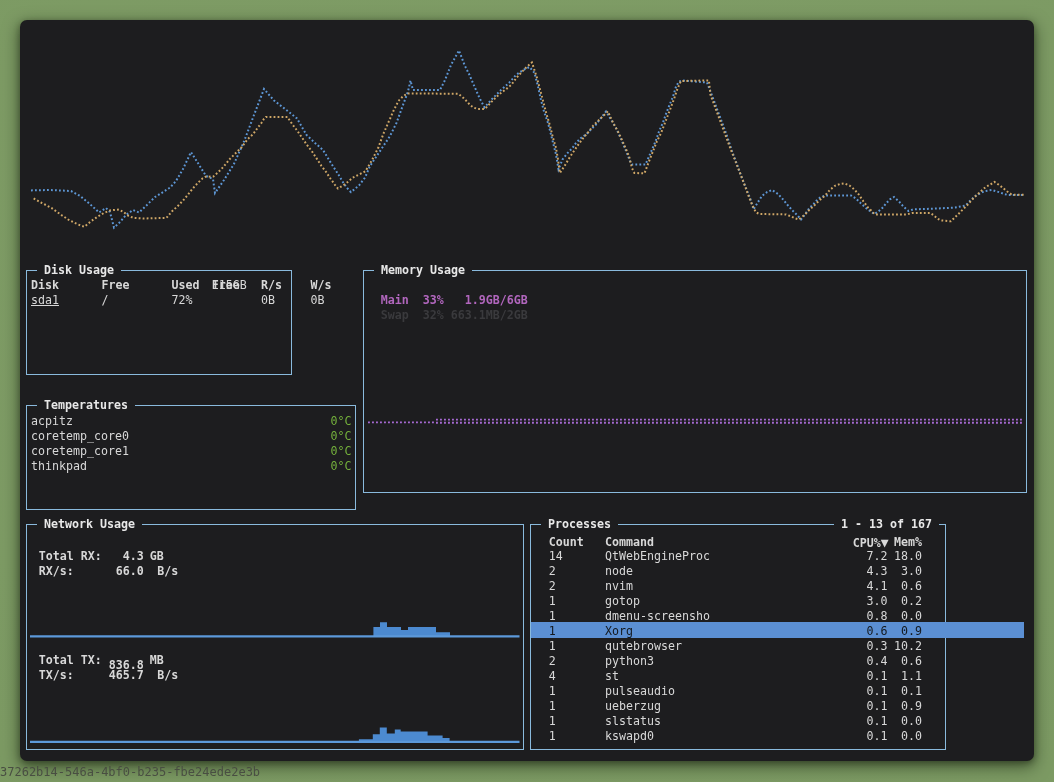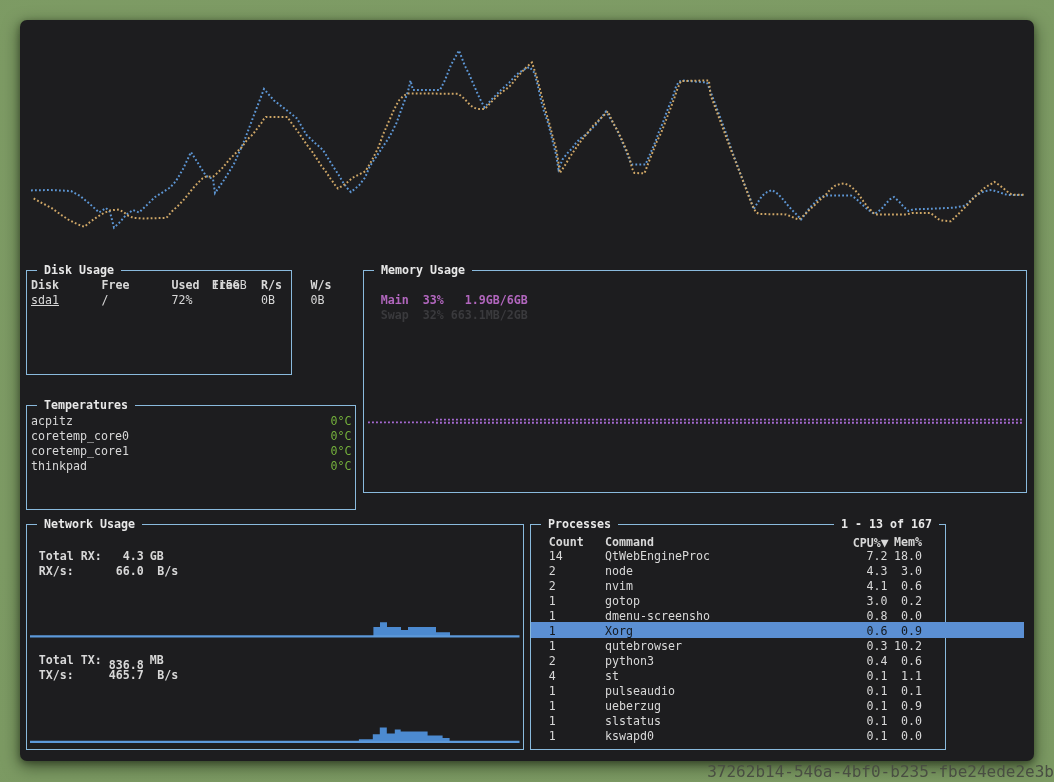--- a/index.html
+++ b/index.html
@@ -48,22 +48,22 @@
 .proc-head span, .proc-row span { position:absolute; white-space:pre; }
 .pc-count{left:17.8px;} .pc-cmd{left:74px;}
 .pc-cpu{right:57.5px; text-align:right;} .pc-mem{right:23px; }
 .proc-row { position:absolute; left:0; width:100%; height:15px; }
 .proc-row.selected { color:#14191f; }
 .proc-sel-bg { position:absolute; left:0px; top:97px; width:493px; height:16px;
                background:#5b8fd3; }
 #chart-overlay { position:absolute; left:0; top:0; width:1054px; height:782px;
                  pointer-events:none; }
 #watermark {
-  position:absolute; left:0; right:0; top:766px; text-align:right;
-  font-size:16px; line-height:12px; color:#494e42; letter-spacing:0px;
+  position:absolute; left:0; right:0; top:766px; text-align:left;
+  font-size:12px; line-height:12px; color:#494e42; letter-spacing:0px;
 }
 </style>
 </head>
 <body>
 
 <div id="stage">
   <div id="terminal">
 
 
     <div class="panel" id="p-disk">

